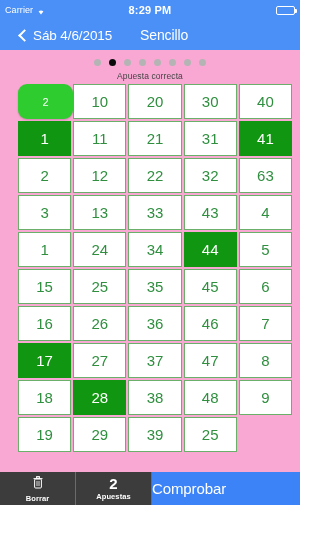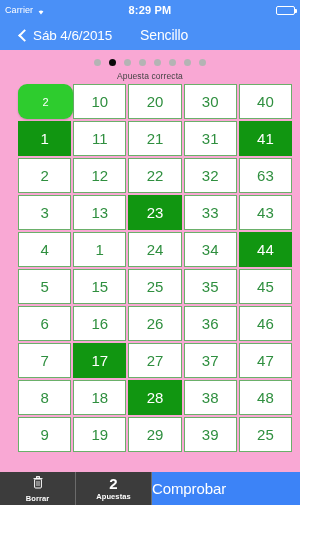--- a/index.html
+++ b/index.html
@@ -188,21 +188,20 @@
         <div class="cell">21</div>
         <div class="cell">31</div>
         <div class="cell selected">41</div>
         <div class="cell">2</div>
         <div class="cell">12</div>
         <div class="cell">22</div>
         <div class="cell">32</div>
         <div class="cell">63</div>
         <div class="cell">3</div>
         <div class="cell">13</div>
-        <div class="cell selected">23</div>
         <div class="cell">33</div>
         <div class="cell">43</div>
         <div class="cell">4</div>
         <div class="cell">1</div>
         <div class="cell">24</div>
         <div class="cell">34</div>
         <div class="cell selected">44</div>
         <div class="cell">5</div>
         <div class="cell">15</div>
         <div class="cell">25</div>

